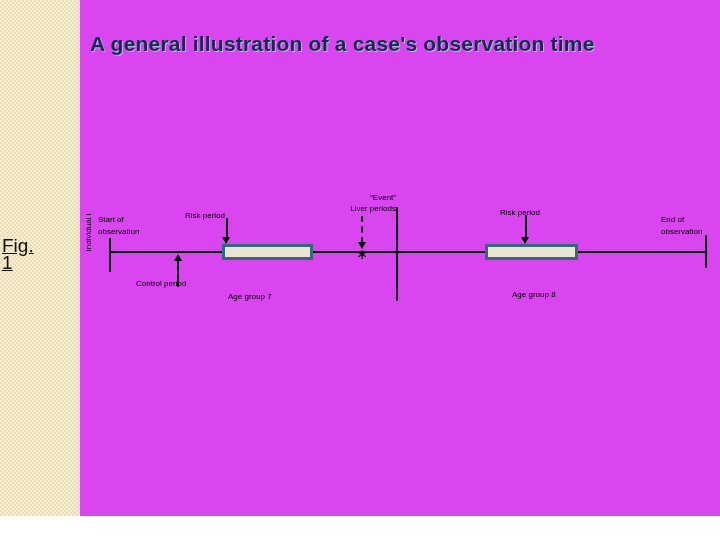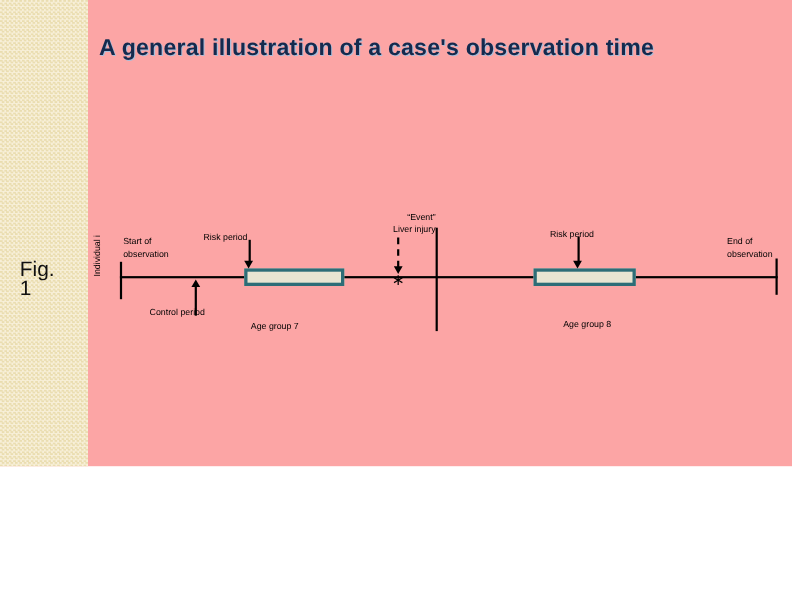--- a/index.html
+++ b/index.html
@@ -3,37 +3,37 @@
 <meta charset="utf-8">
 <style>
   :root{
     --title:#152a4e; --title-shadow:#aabdd9;
     --risk-box-border:#2e6d77; --risk-box-fill:#e9e5d2;
     --sidebar-light:#f7efd8; --sidebar-dark:#eaddb0;
     --line:#000000; --figure-text:#111111;
   }
   html,body{margin:0;padding:0;background:#fff;}
   .slide{
-    position:relative;width:720px;height:424px;background:#fca5a5;
+    position:relative;width:720px;height:516px;background:#d946ef;
     overflow:hidden;font-family:"Liberation Sans",sans-serif;
   }
   .sidebar{
     position:absolute;left:0;top:0;width:80px;height:540px;
     background:repeating-conic-gradient(var(--sidebar-dark) 0% 25%, var(--sidebar-light) 0% 50%);
     background-size:4px 4px;
   }
   .title{
     position:absolute;left:90px;top:30px;width:615px;
     font-size:21px;font-weight:bold;line-height:27px;color:var(--title);
     text-shadow:1px 1px 0 var(--title-shadow);
     letter-spacing:0.2px;
   }
   .fig{
-    position:absolute;left:18px;top:237px;
-    font-size:19px;line-height:17px;color:var(--figure-text);
+    position:absolute;left:2px;top:237px;
+    font-size:19px;line-height:17px;color:var(--figure-text);text-decoration:underline;
   }
   .lbl{
     position:absolute;font-size:8px;line-height:12px;color:#000;
     white-space:nowrap;
   }
   .individual{
     position:absolute;left:61px;top:227px;width:56px;height:11px;
     font-size:8px;text-align:center;transform:rotate(-90deg);
     color:#000;white-space:nowrap;
   }
@@ -82,34 +82,34 @@
 
   <div class="individual">Individual i</div>
   <div class="hline" style="left:109px;top:251px;width:598px;"></div>
   <div class="vline" style="left:109px;top:238px;height:34px;"></div>
   <div class="vline" style="left:705px;top:235px;height:33px;"></div>
   <div class="vline" style="left:396px;top:207px;height:94px;"></div>
 
   <div class="risk-box" style="left:222px;width:91px;"></div>
   <div class="risk-box" style="left:485px;width:93px;"></div>
 
-  <div class="lbl" style="left:112px;top:214px;">
+  <div class="lbl" style="left:98px;top:214px;">
     <div>Start of</div>
     <div>observation</div>
   </div>
 
   <div class="lbl" style="left:185px;top:210px;">Risk period</div>
   <div class="lbl" style="left:500px;top:207px;">Risk period</div>
   <div class="lbl" style="left:136px;top:278px;">Control period</div>
   <div class="lbl" style="left:228px;top:291px;">Age group 7</div>
   <div class="lbl" style="left:512px;top:289px;">Age group 8</div>
 
   <div class="event-label">
     <div>“Event”</div>
-    <div>Liver injury</div>
+    <div>Liver periods</div>
   </div>
 
   <div class="lbl" style="left:661px;top:214px;">
     <div>End of</div>
     <div>observation</div>
   </div>
 
   <div class="shaft" style="left:226px;top:218px;height:20px;"></div>
   <div class="head-down" style="left:222px;top:237px;"></div>
 

